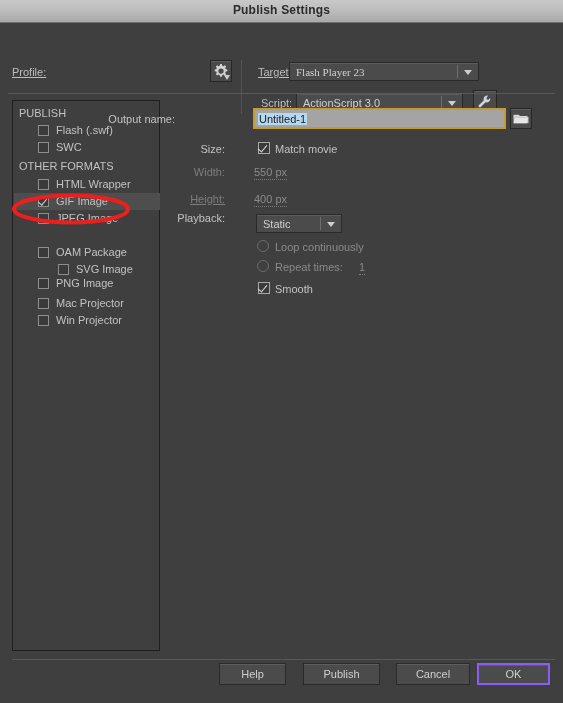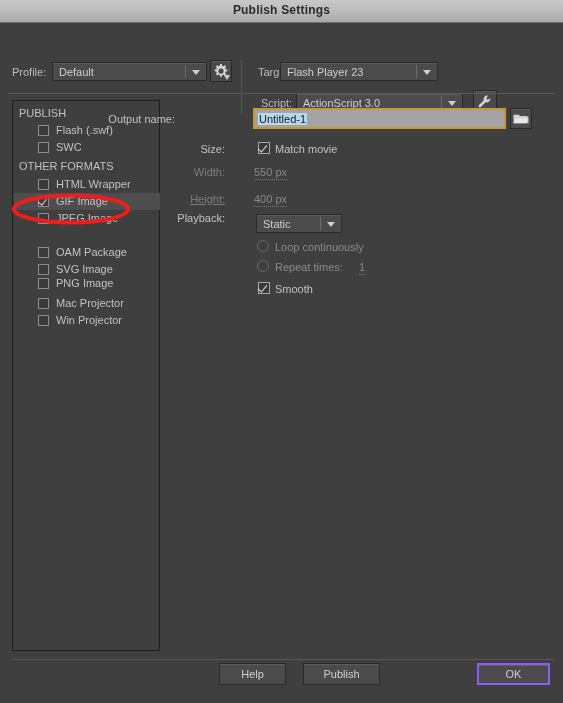--- a/index.html
+++ b/index.html
@@ -60,20 +60,21 @@
     position: absolute;
     left: 241px; top: 36px;
     width: 1px; height: 54px;
     background: #555555;
   }
   .lbl {
     position: absolute;
     font-size: 11px;
     color: #bdbdbd;
     white-space: nowrap;
+    text-decoration: underline;
   }
   .lbl-dim {
     color: #7d7d7d;
   }
 
   
   .combo {
     position: absolute;
     box-sizing: border-box;
     height: 19px;
@@ -280,40 +281,35 @@
 
 <div class="window">
 
   <div class="titlebar">
     <div class="titlebar-text">Publish Settings</div>
   </div>
 
   <div class="header">
 
     <div class="lbl" style="left:12px; top:42px;">Profile:</div>
-    <div class="combo" style="left:52px; top:38px; width:155px;">
-      <span class="cval">Default</span>
-      <span class="csep"></span>
-      <span class="carrow"></span>
-    </div>
 
     <div class="iconbtn" style="left:210px; top:36px; width:22px; height:22px;">
       <svg class="gear" width="15" height="15" viewBox="0 0 16 16">
         <path fill="#d2d2d2" d="M8 5.2A2.8 2.8 0 1 0 8 10.8 2.8 2.8 0 1 0 8 5.2zM7 0.6h2l0.3 1.7 1.3 0.55 1.45-0.95 1.4 1.4-0.95 1.45 0.55 1.3 1.7 0.3v2l-1.7 0.3-0.55 1.3 0.95 1.45-1.4 1.4-1.45-0.95-1.3 0.55-0.3 1.7h-2l-0.3-1.7-1.3-0.55-1.45 0.95-1.4-1.4 0.95-1.45-0.55-1.3-1.7-0.3v-2l1.7-0.3 0.55-1.3-0.95-1.45 1.4-1.4 1.45 0.95 1.3-0.55z"></path>
         <circle cx="8" cy="8" r="2.2" fill="#4a4a4a"></circle>
       </svg>
       <svg style="position:absolute; right:1px; bottom:1px;" width="6" height="5" viewBox="0 0 6 5">
         <path fill="#cfcfcf" d="M0 0 L6 0 L3 5 Z"></path>
       </svg>
     </div>
 
     <div class="vdiv"></div>
 
     <div class="lbl" style="left:258px; top:42px;">Target:</div>
-    <div class="combo" style="left:280px; top:38px; width:158px;">
+    <div class="combo" style="left:289px; top:38px; width:190px;font-family:Liberation Serif, serif;">
       <span class="cval">Flash Player 23</span>
       <span class="csep"></span>
       <span class="carrow"></span>
     </div>
 
     <div class="lbl" style="left:261px; top:73px;">Script:</div>
     <div class="combo" style="left:296px; top:69px; width:167px;">
       <span class="cval">ActionScript 3.0</span>
       <span class="csep"></span>
       <span class="carrow"></span>
@@ -356,21 +352,21 @@
       <span class="row-label">JPEG Image</span>
     </div>
     <div class="row" style="top:126px;margin-top:48px;">
       <span class="cbox"></span>
       <span class="row-label">PNG Image</span>
     </div>
     <div class="row" style="top:143px;">
       <span class="cbox"></span>
       <span class="row-label">OAM Package</span>
     </div>
-    <div class="row" style="top:160px;">
+    <div class="row" style="top:160px;margin-left:20px;">
       <span class="cbox"></span>
       <span class="row-label">SVG Image</span>
     </div>
     <div class="row" style="top:194px;">
       <span class="cbox"></span>
       <span class="row-label">Mac Projector</span>
     </div>
     <div class="row" style="top:211px;">
       <span class="cbox"></span>
       <span class="row-label">Win Projector</span>
@@ -420,15 +416,16 @@
     <span class="scrub" style="left:359px; top:261px;">1</span>
 
     <span class="check" style="left:258px; top:282px;"></span>
     <span class="static-txt" style="left:275px; top:283px;">Smooth</span>
   </div>
 
   <div class="footer-sep"></div>
 
   <div class="btn" style="left:219px; top:663px; width:67px;">Help</div>
   <div class="btn" style="left:303px; top:663px; width:77px;">Publish</div>
+  <div class="btn" style="left:396px; top:663px; width:74px;">Cancel</div>
   <div class="btn default" style="left:477px; top:663px; width:73px;">OK</div>
 
 </div>
 
 </body></html>

